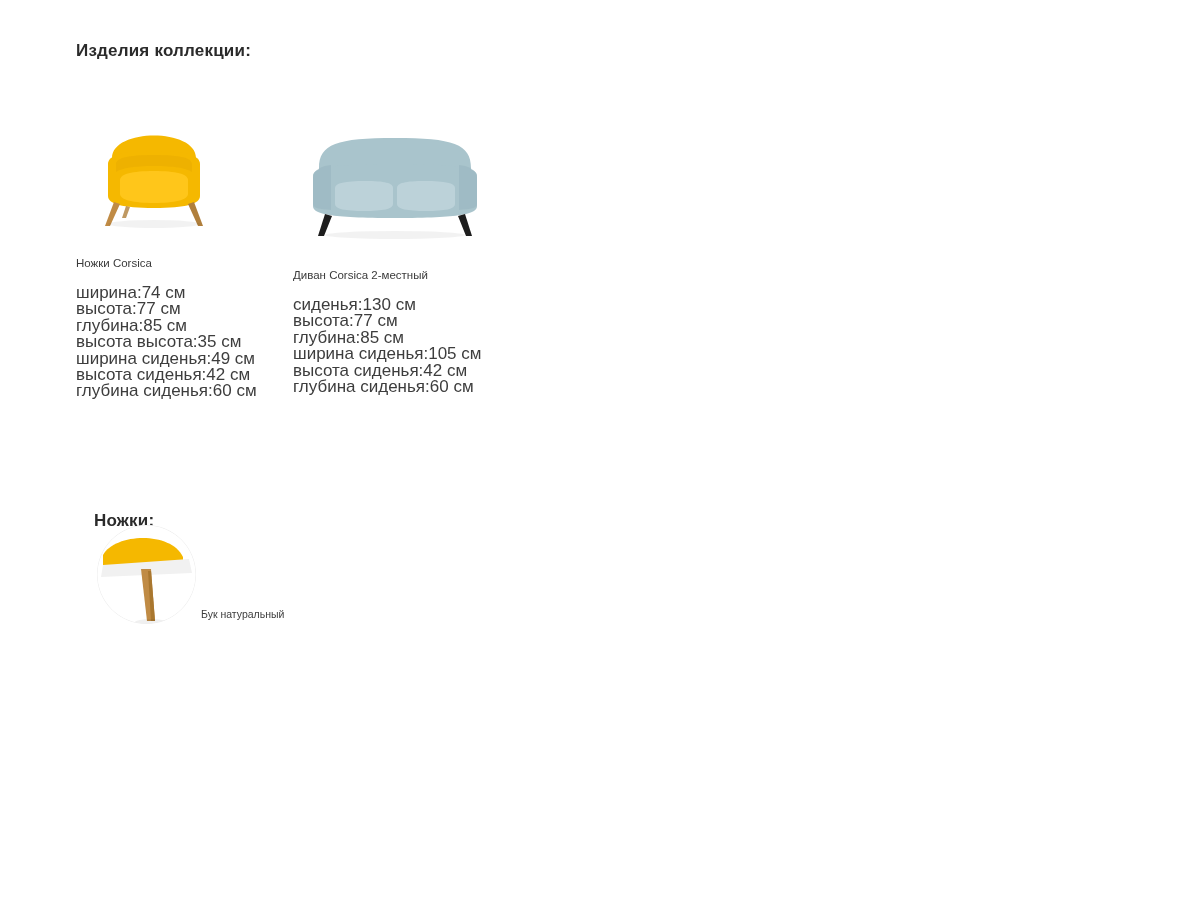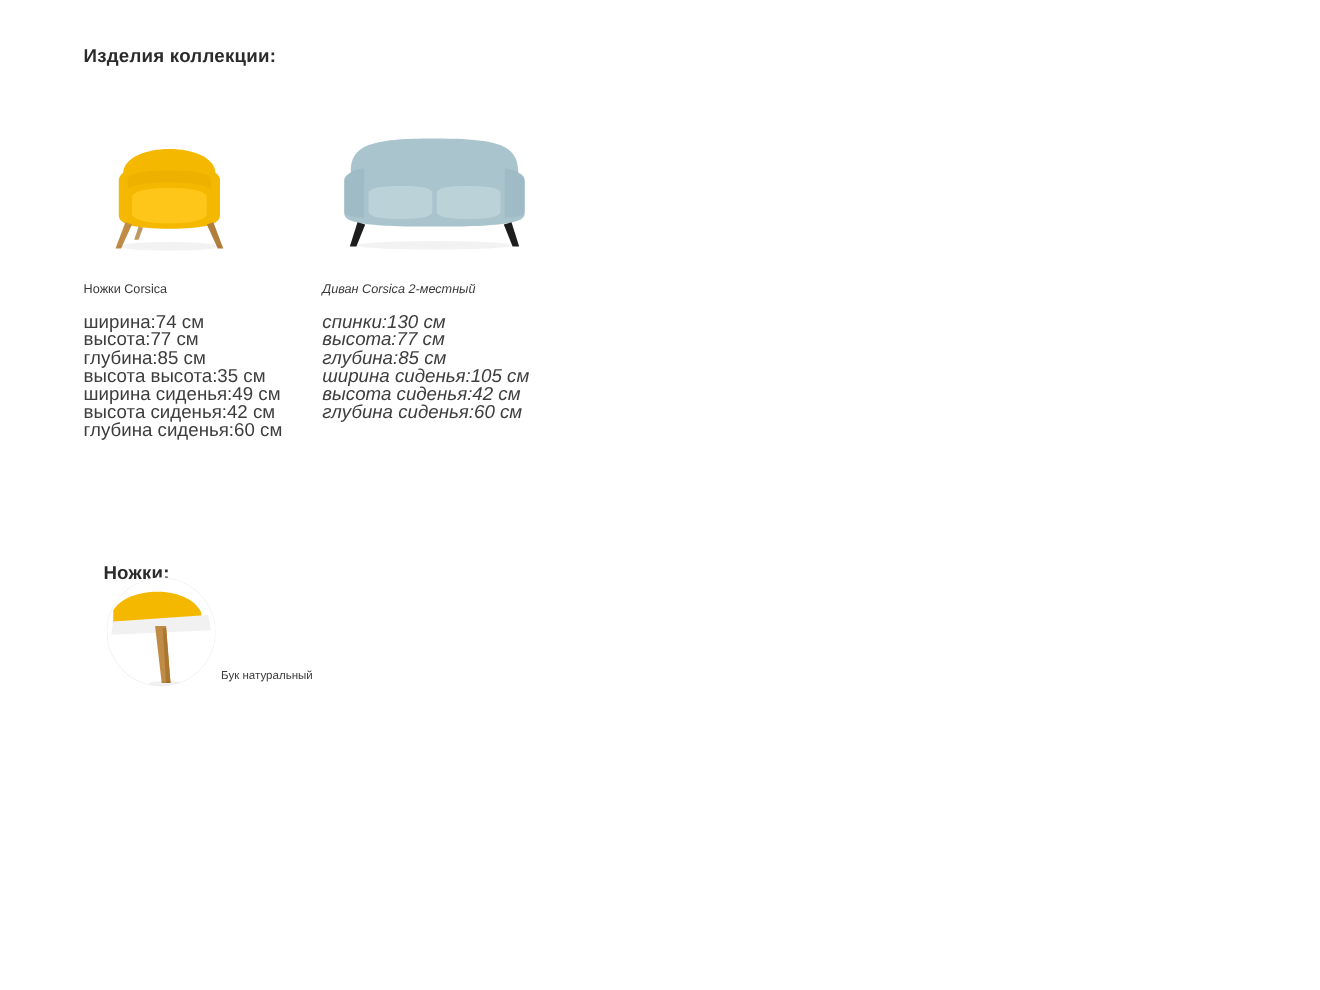--- a/index.html
+++ b/index.html
@@ -32,21 +32,21 @@
   }
   #products-title { left: 76px; top: 41px; }
   #legs-title { left: 94px; top: 511px; }
 
   
   .product {
     position: absolute;
     width: 230px;
   }
   #product-0 { left: 76px; top: 110px; }
-  #product-1 { left: 293px; top: 110px; font-style: italic; }
+  #product-1 { left: 293px; top: 122px; }
 
   .product-figure {
     position: relative;
     width: 180px;
     height: 125px;
   }
   .product-name {
     font-size: 11.5px;
     color: #3a3a3a;
     margin-top: 22px;
@@ -148,21 +148,21 @@
           <path d="M172 48 C172 40, 164 36, 154 35 L154 80 C166 79, 172 78, 172 74 Z" fill="#9ab6bf" opacity="0.6"></path>
 
           <path d="M20 84 L13 106 L19 106 L27 86 Z" fill="#1d1d1d"></path>
           <path d="M160 84 L167 106 L161 106 L153 86 Z" fill="#1d1d1d"></path>
           <ellipse cx="90" cy="105" rx="70" ry="4" fill="#000000" opacity="0.05"></ellipse>
         </svg>
       </div>
     </div>
     <div class="product-name">Диван Corsica 2-местный</div>
     <div class="spec-list">
-      <div class="spec-item">спинки:130 см</div>
+      <div class="spec-item">сиденья:130 см</div>
       <div class="spec-item">высота:77 см</div>
       <div class="spec-item">глубина:85 см</div>
       <div class="spec-item">ширина сиденья:105 см</div>
       <div class="spec-item">высота сиденья:42 см</div>
       <div class="spec-item">глубина сиденья:60 см</div>
     </div>
   </div>
 
   <div class="section-title" id="legs-title">Ножки:</div>
 

